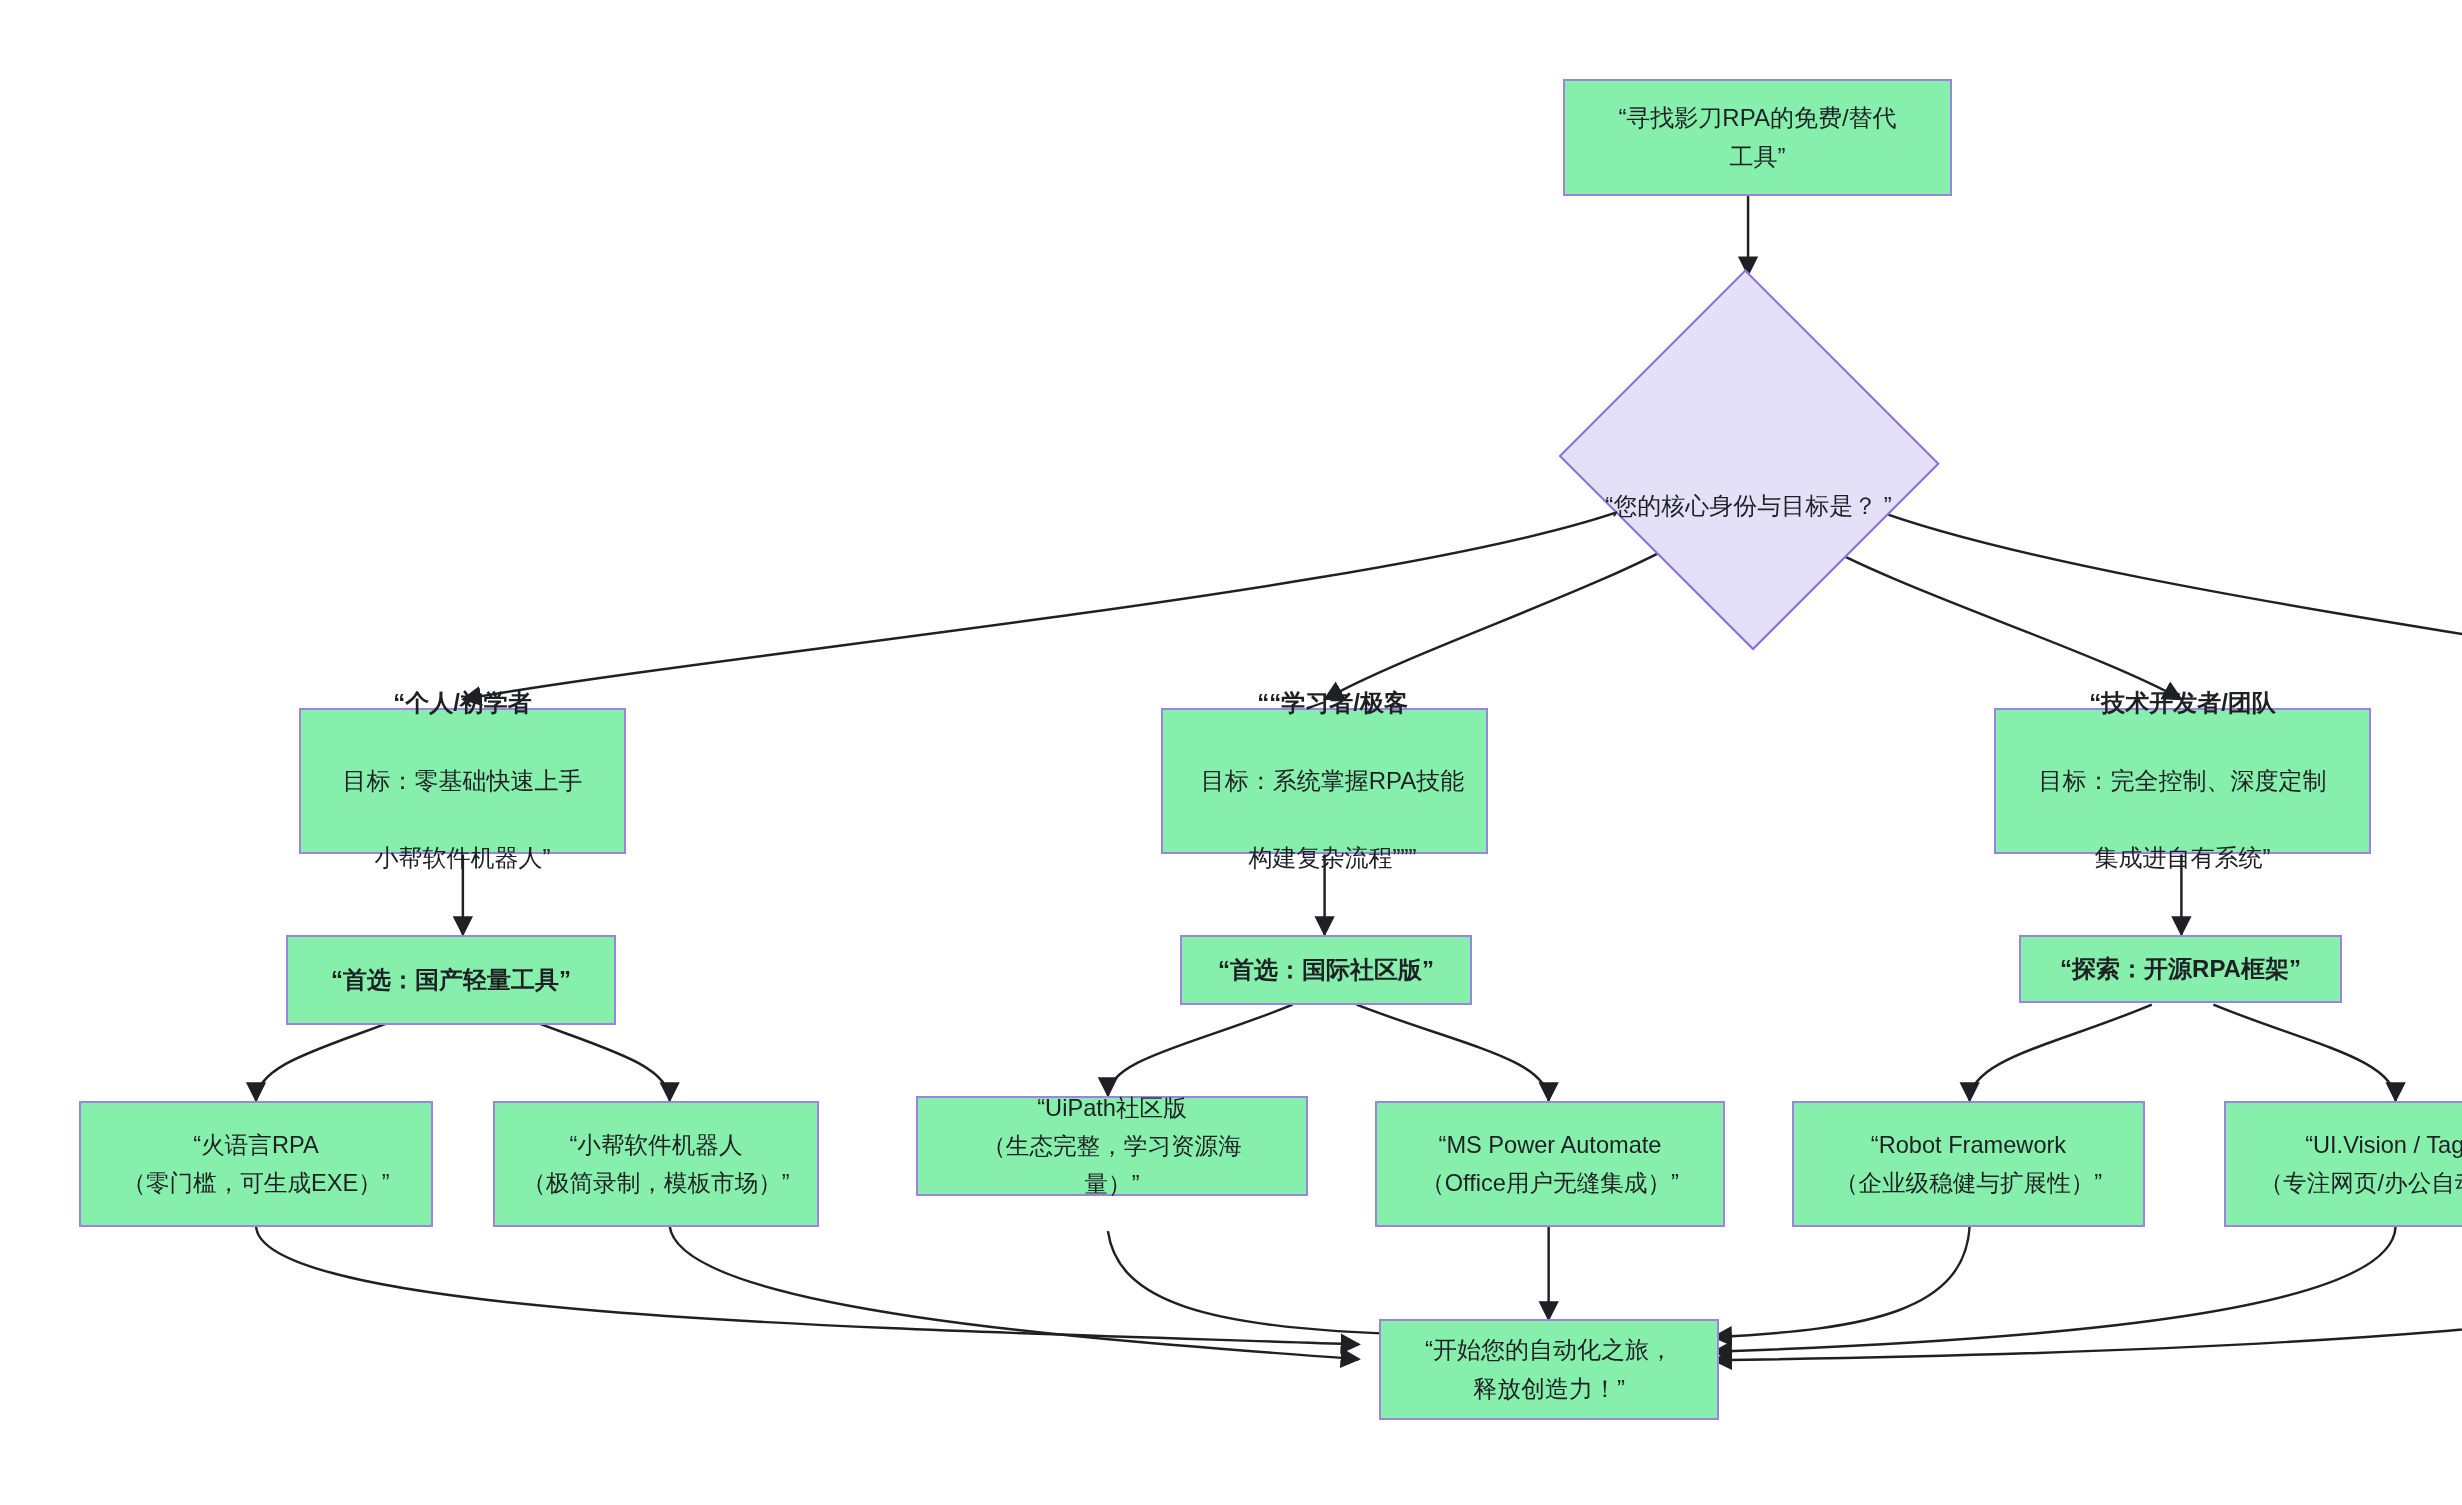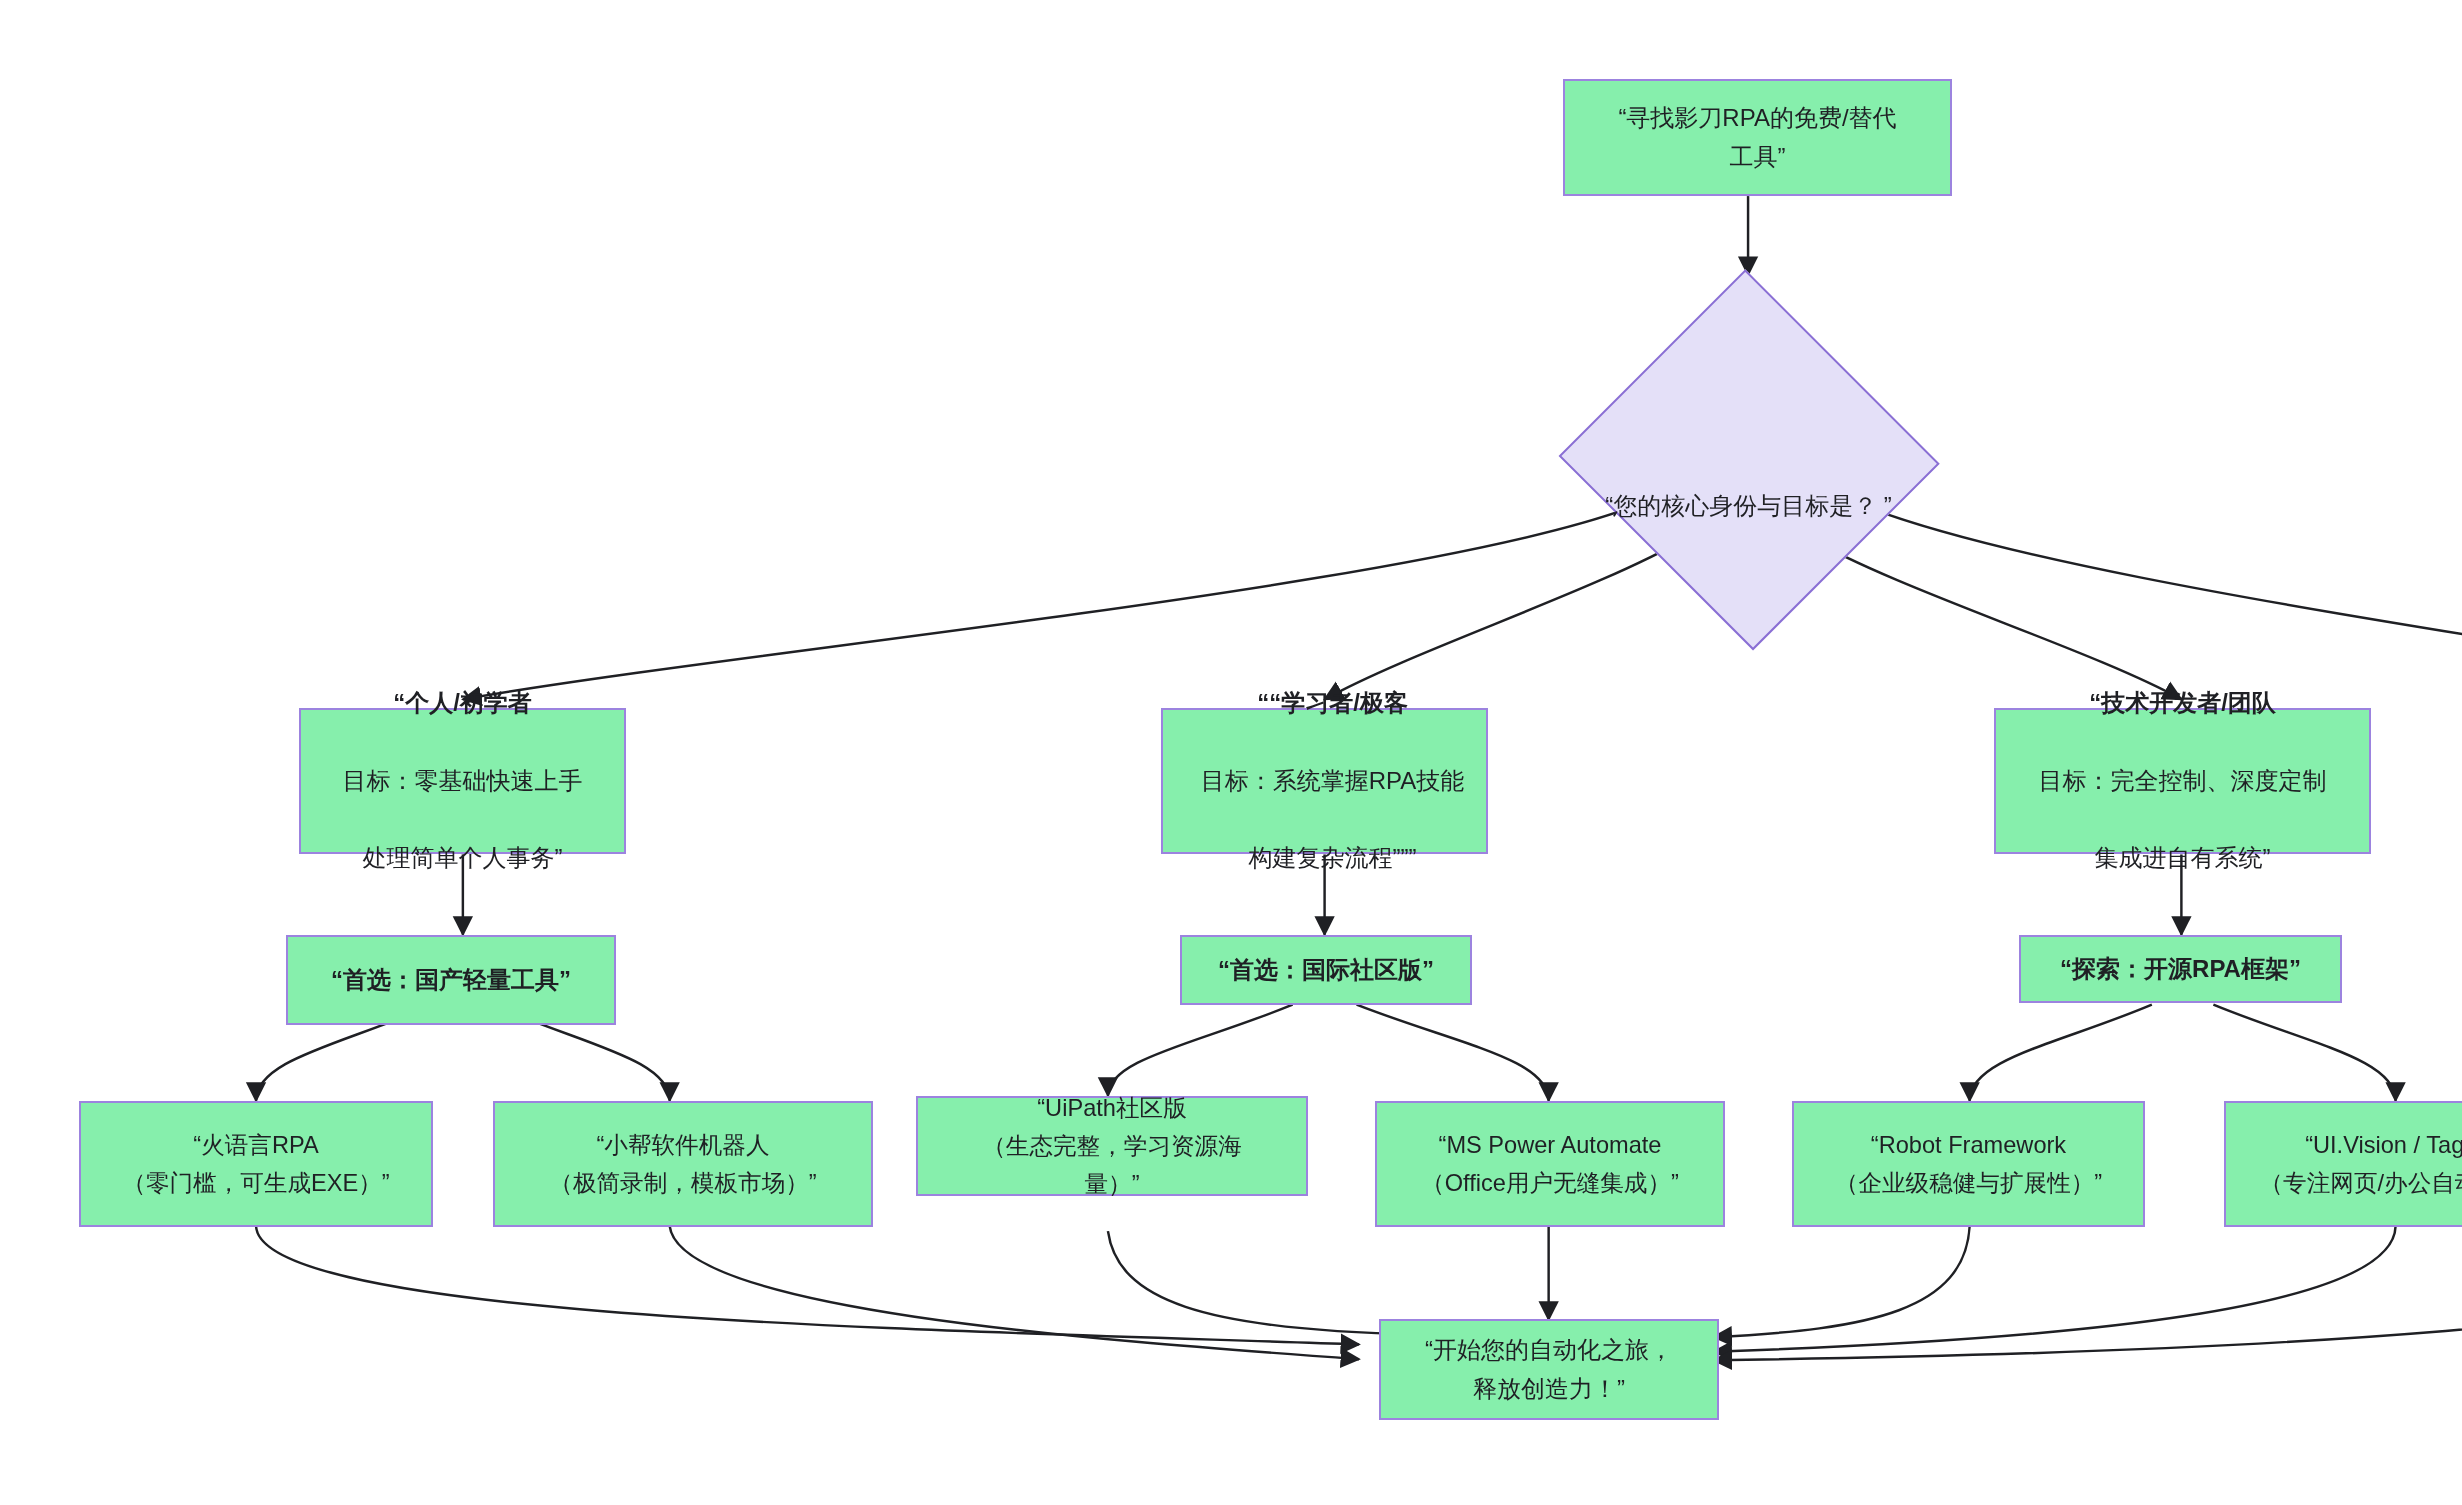--- a/index.html
+++ b/index.html
@@ -128,21 +128,21 @@
 
   <div class="diamond" style="left:1554px; top:273px; width:389px; height:374px;">
     <div class="dshape"></div>
     <div class="dlabel" style="top:217px;">“您的核心身份与目标是？ ”</div>
   </div>
 
   <div class="node n-persona" style="left:299px; top:708px; width:327px; height:146px;">
     <div class="lines">
       <div class="hd">“个人/初学者</div>
       <div>目标：零基础快速上手</div>
-      <div>处理简单个人事务”</div>
+      <div>小帮软件机器人”</div>
     </div>
   </div>
 
   <div class="node n-persona" style="left:1161px; top:708px; width:327px; height:146px;padding-left:25px;">
     <div class="lines">
       <div class="hd">““学习者/极客</div>
       <div>目标：系统掌握RPA技能</div>
       <div>构建复杂流程”””</div>
     </div>
   </div>
@@ -165,21 +165,21 @@
 
   <div class="node n-rec" style="left:2019px; top:935px; width:323px; height:68px;text-align:center;">
     <div class="lines">“探索：开源RPA框架”</div>
   </div>
 
   <div class="node n-leaf" style="left:79px; top:1101px; width:354px; height:126px;">
     <div class="lines">“火语言RPA
 （零门槛，可生成EXE）”</div>
   </div>
 
-  <div class="node n-leaf" style="left:493px; top:1101px; width:380px; height:126px;">
+  <div class="node n-leaf" style="left:493px; top:1101px; width:326px; height:126px;">
     <div class="lines">“小帮软件机器人
 （极简录制，模板市场）”</div>
   </div>
 
   <div class="node n-leaf" style="left:916px; top:1096px; width:392px; height:100px;">
     <div class="lines">“UiPath社区版
 （生态完整，学习资源海
 量）”</div>
   </div>
 

